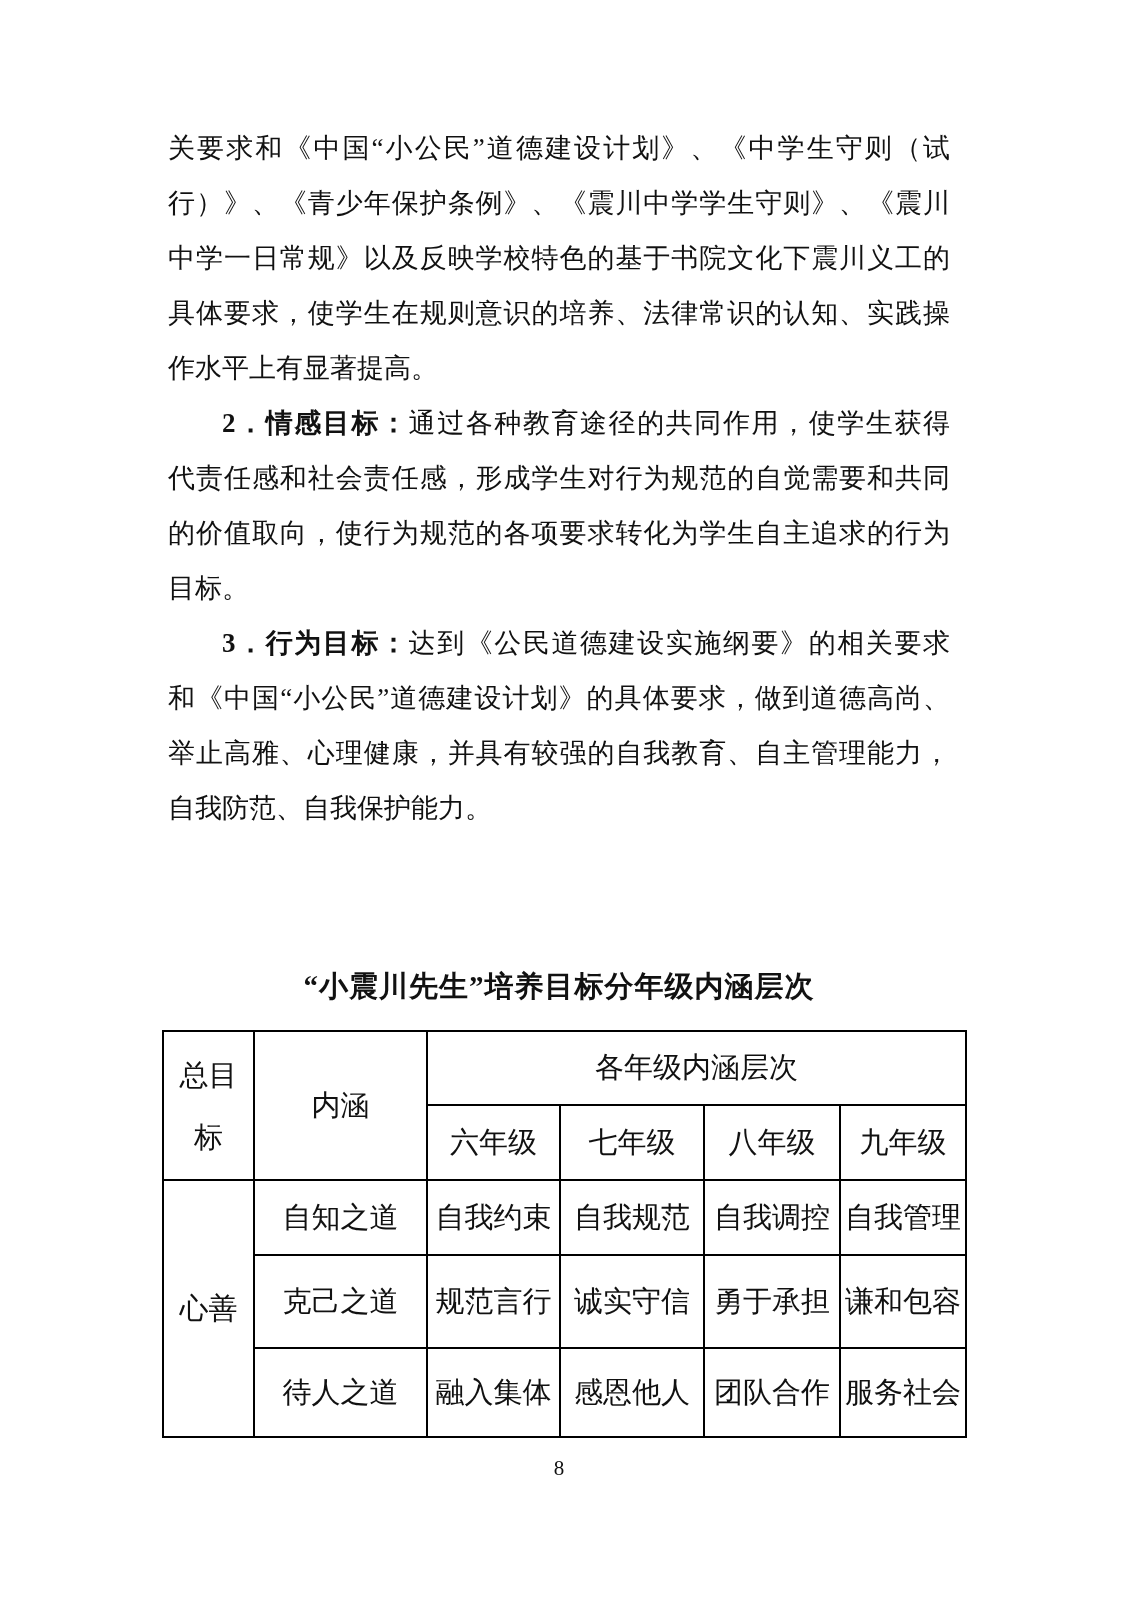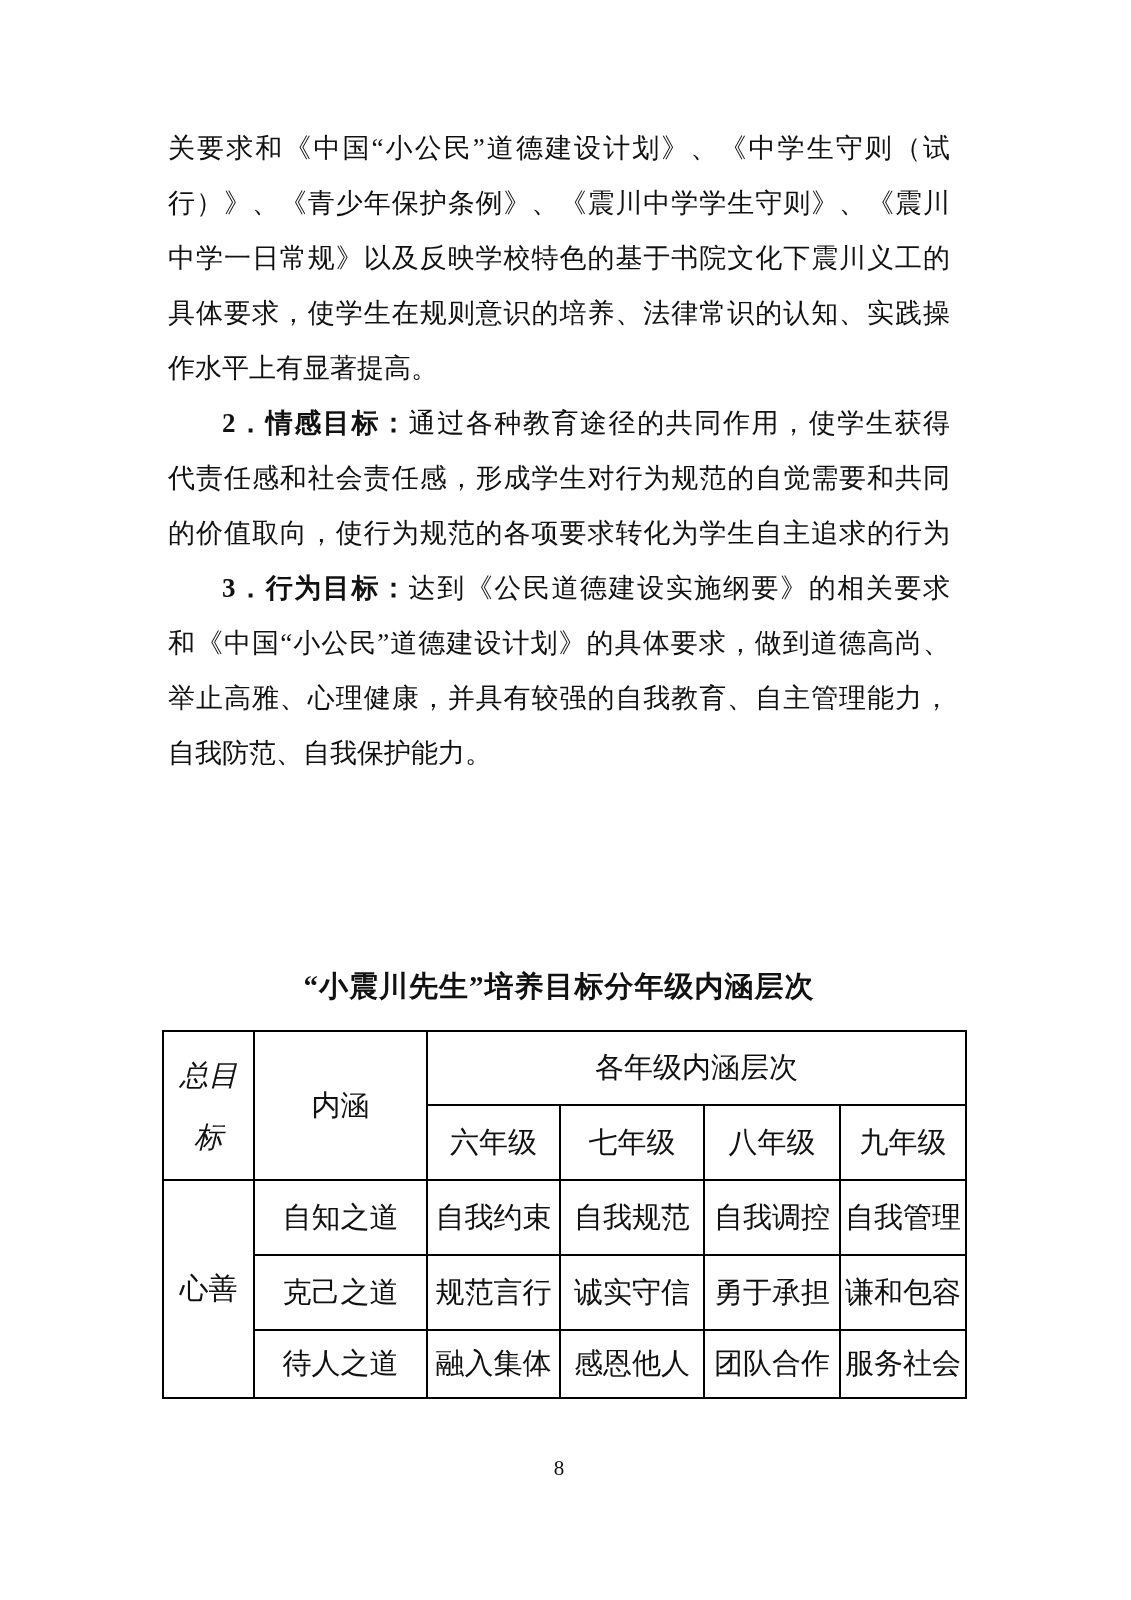--- a/index.html
+++ b/index.html
@@ -33,21 +33,21 @@
   table.goals-table{
     position:absolute;left:162px;top:1030px;
     width:805px;border-collapse:collapse;table-layout:fixed;
     font-size:29px;
   }
   table.goals-table td{
     border:2px solid #000;
     text-align:center;vertical-align:middle;
     padding:0 2px;overflow:hidden;
   }
-  td.corner-cell{line-height:62px;padding:0 10px;font-style:italic;}
+  td.corner-cell{line-height:62px;padding:0 10px;}
   .page-number{
     position:absolute;left:168px;top:1456px;width:782px;
     text-align:center;font-size:21px;
   }
 </style>
 </head>
 <body>
 
 <div class="page">
 
@@ -58,20 +58,21 @@
       <div class="tl">行）》、《青少年保护条例》、《震川中学学生守则》、《震川</div>
       <div class="tl">中学一日常规》以及反映学校特色的基于书院文化下震川义工的</div>
       <div class="tl">具体要求，使学生在规则意识的培养、法律常识的认知、实践操</div>
       <div class="tl last">作水平上有显著提高。</div>
     </div>
 
     <div class="para">
       <div class="tl first"><b class="plabel">2．情感目标：</b><span>通过各种教育途径的共同作用，使学生获得</span></div>
       <div class="tl">代责任感和社会责任感，形成学生对行为规范的自觉需要和共同</div>
       <div class="tl">的价值取向，使行为规范的各项要求转化为学生自主追求的行为</div>
+      <div class="tl last">目标。</div>
     </div>
 
     <div class="para">
       <div class="tl first"><b class="plabel">3．行为目标：</b><span>达到《公民道德建设实施纲要》的相关要求</span></div>
       <div class="tl">和《中国“小公民”道德建设计划》的具体要求，做到道德高尚、</div>
       <div class="tl">举止高雅、心理健康，并具有较强的自我教育、自主管理能力，</div>
       <div class="tl last">自我防范、自我保护能力。</div>
     </div>
 
   </div>
@@ -100,28 +101,28 @@
         <td>九年级</td>
       </tr>
       <tr style="height:75px">
         <td rowspan="3">心善</td>
         <td>自知之道</td>
         <td>自我约束</td>
         <td>自我规范</td>
         <td>自我调控</td>
         <td>自我管理</td>
       </tr>
-      <tr style="height:75px">
+      <tr style="height:93px">
         <td>克己之道</td>
         <td>规范言行</td>
         <td>诚实守信</td>
         <td>勇于承担</td>
         <td>谦和包容</td>
       </tr>
-      <tr style="height:68px">
+      <tr style="height:89px">
         <td>待人之道</td>
         <td>融入集体</td>
         <td>感恩他人</td>
         <td>团队合作</td>
         <td>服务社会</td>
       </tr>
     </tbody>
   </table>
 
   <div class="page-number">8</div>

